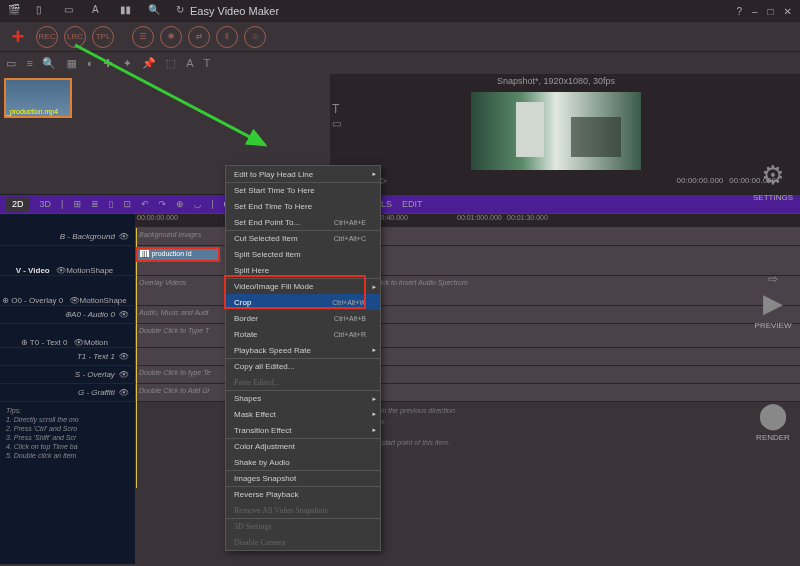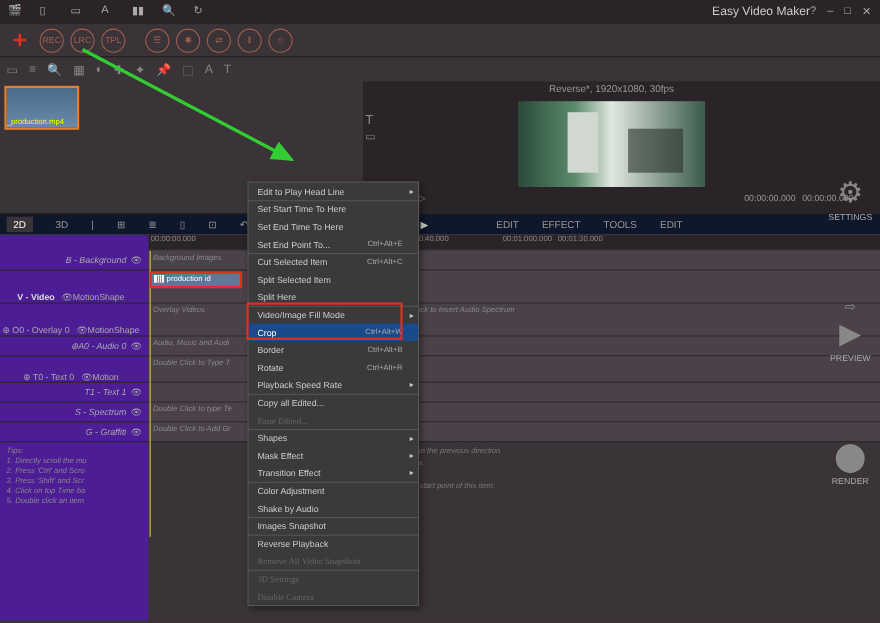--- a/index.html
+++ b/index.html
@@ -1,43 +1,43 @@
 <!DOCTYPE html>
 <html><head>
 <meta charset="utf-8">
 <style>
 * { margin: 0; padding: 0; box-sizing: border-box; font-family: Arial, sans-serif; }
 body { background: #3a3338; color: #aaa; width: 800px; height: 566px; overflow: hidden; position: relative; font-size: 10px; }
 .titlebar { height: 22px; background: #2a2428; display: flex; align-items: center; padding: 0 8px; }
 .titlebar .icons-left { display: flex; gap: 14px; }
-.titlebar .title { flex: 1; text-align: right; color: #ccc; font-size: 11px; }
+.titlebar .title { flex: 1; text-align: left; color: #ccc; font-size: 11px; }
 .titlebar .icons-right { display: flex; gap: 10px; }
 .ico { width: 14px; height: 14px; display: inline-block; }
 .topbar { height: 30px; background: #3a3338; display: flex; align-items: center; padding: 0 6px; gap: 6px; border-bottom: 1px solid #222; }
 .add-btn { color: #e03020; font-size: 22px; font-weight: bold; width: 24px; text-align: center; }
 .circ { width: 22px; height: 22px; border: 1.5px solid #a06050; border-radius: 50%; display: flex; align-items: center; justify-content: center; font-size: 8px; color: #a06050; }
 .subbar { height: 22px; display: flex; align-items: center; padding: 0 6px; gap: 10px; }
 .subbar span { color: #888; font-size: 11px; }
 .main { display: flex; height: 120px; }
 .media-bin { width: 330px; padding: 4px; }
 .thumb { width: 68px; height: 40px; border: 2px solid #e08030; background: linear-gradient(#4a6a8a, #6a8aaa); font-size: 7px; color: #ff0; padding-top: 28px; overflow: hidden; }
 .preview-area { flex: 1; position: relative; background: #2a2428; }
 .preview-label { text-align: center; font-size: 9px; color: #999; padding: 2px; }
 .preview-img { margin: 4px auto; width: 170px; height: 78px; background: linear-gradient(90deg, #2a4a3a 0%, #5a8a6a 30%, #e0e8e0 50%, #3a5a4a 100%); position: relative; }
 .preview-img::before { content:''; position:absolute; left:45px; top:10px; width:28px; height:55px; background:#d0d8d0; }
 .preview-img::after { content:''; position:absolute; right:20px; top:25px; width:50px; height:40px; background:rgba(40,50,40,0.6); }
 .preview-ctrl { display: flex; align-items: center; padding: 2px 6px; font-size: 8px; color: #999; gap: 6px; }
 .preview-ctrl .spacer { flex: 1; }
 .side-icons { width: 18px; background: #2a2428; }
-.timeline-tabs { height: 20px; background: #0f172a; display: flex; align-items: center; padding: 0 6px; gap: 21px; border-top: 1px solid #222; border-bottom: 1px solid #444; }
+.timeline-tabs { height: 20px; background: #4c1d95; display: flex; align-items: center; padding: 0 6px; gap: 10px; border-top: 1px solid #222; border-bottom: 1px solid #444; }
 .timeline-tabs span { font-size: 9px; color: #999; }
 .timeline-tabs .tab-active { color: #fff; background: #3a3338; padding: 2px 6px; }
 .timeline-tabs .play { color: #ccc; }
 .timeline { display: flex; height: 350px; }
-.track-labels { width: 135px; background: #4c1d95; }
+.track-labels { width: 135px; background: #0f172a; }
 .track-row { height: 18px; display: flex; align-items: center; justify-content: flex-end; padding-right: 6px; font-size: 8px; color: #aaa; font-style: italic; border-bottom: 1px solid #2a2428; }
 .track-row.tall { height: 30px; flex-direction: row; align-items: flex-end; justify-content: center; font-style: normal; }
 .track-row .eye { margin-left: 4px; font-style: normal; }
 .track-content { flex: 1; background: #3a3338; position: relative; }
 .ruler { height: 14px; background: #2a2428; border-bottom: 1px solid #444; display: flex; font-size: 7px; color: #888; }
 .ruler span { width: 90px; padding-left: 2px; }
 .track-lane { height: 18px; background: #4a4248; border-bottom: 1px solid #2a2428; font-size: 7px; color: #888; font-style: italic; padding: 3px 4px; overflow: hidden; white-space: nowrap; }
 .track-lane.tall { height: 30px; }
 .clip { position: absolute; left: 1px; top: 33px; width: 84px; height: 15px; background: #5a7a9a; border: 2px solid #e03020; font-size: 7px; color: #fff; padding: 1px 2px; overflow: hidden; z-index: 5; }
 .clip::before { content: "|||"; background: #fff; color: #333; padding: 0 2px; margin-right: 2px; }
@@ -105,21 +105,21 @@
   <span>T</span>
 </div>
 
 <div class="main">
   <div class="media-bin">
     <div class="thumb"><span>_production.mp4</span></div>
   </div>
   <div class="preview-area">
     <div style="position:absolute; left:2px; top:28px; font-size:12px; color:#888">T</div>
     <div style="position:absolute; left:2px; top:44px; font-size:10px; color:#888">▭</div>
-    <div class="preview-label">Reverse*, 1920x1080, 30fps</div>
+    <div class="preview-label">Snapshot*, 1920x1080, 30fps</div>
     <div class="preview-img"></div>
     <div class="preview-ctrl">
       <span>▷◁</span>
       <span>100%</span>
       <span>▷</span>
       <span class="spacer"></span>
       <span>00:00:00.000</span>
       <span>00:00:00.000</span>
     </div>
   </div>
@@ -168,21 +168,21 @@
     <div class="track-row">⊕ <span>A0 - Audio 0</span><span class="eye">👁</span></div>
     <div class="track-row tall" style="height:24px">
       <div>⊕ <span>T0 - Text 0</span> <span class="eye">👁</span></div>
         <div>Motion</div>
     </div>
     <div class="track-row">
         <span>T1 - Text 1</span>
         <span class="eye">👁</span>
       </div>
     <div class="track-row">
-        <span>S - Spectrum</span>
+        <span>S - Overlay</span>
         <span class="eye">👁</span>
       </div>
     <div class="track-row">
         <span>G - Graffiti</span>
         <span class="eye">👁</span>
       </div>
     <div class="tips">
       <div>Tips:</div>
       <div>1. Directly scroll the mo</div>
         <div>2. Press 'Ctrl' and Scro</div>

